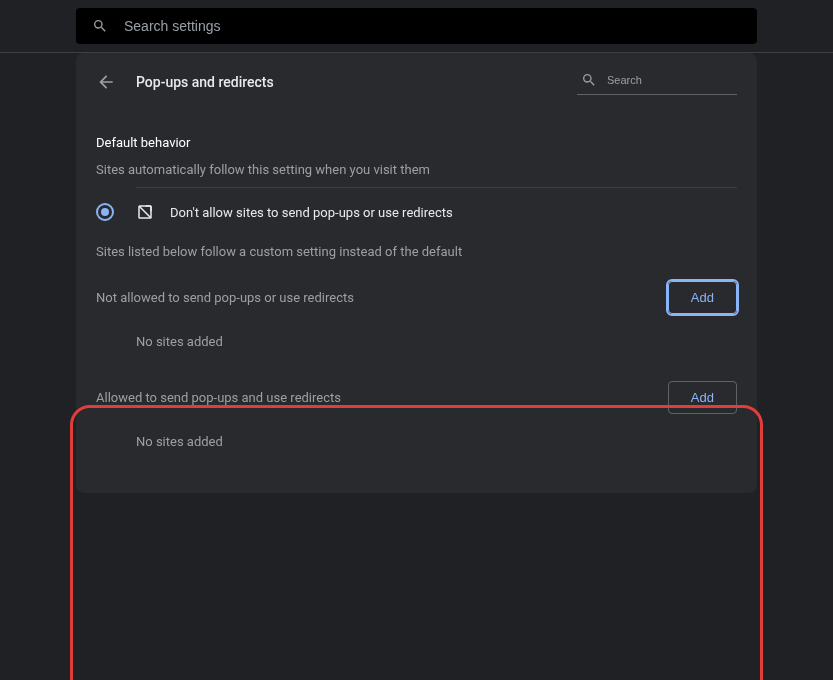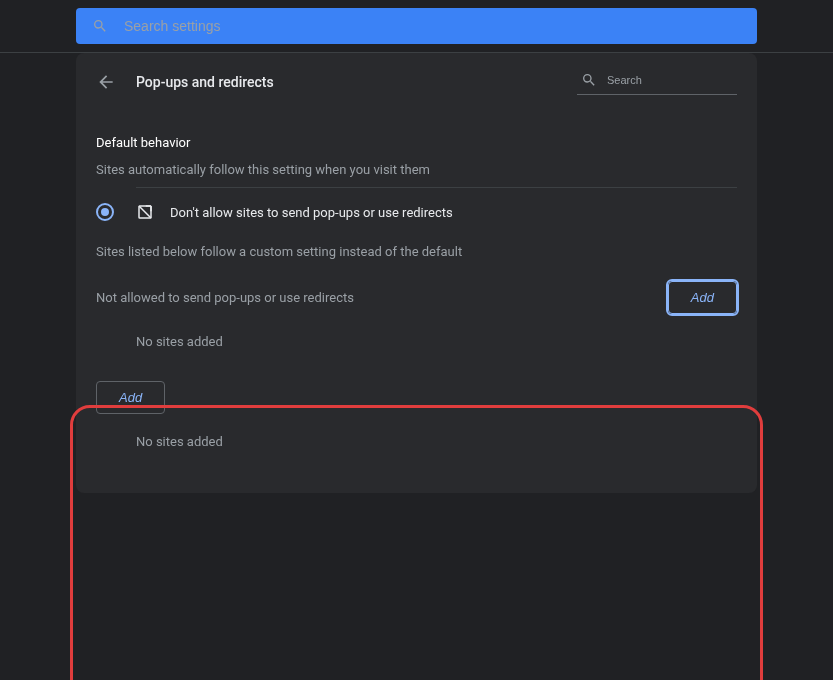--- a/index.html
+++ b/index.html
@@ -12,21 +12,21 @@
       overflow: hidden;
       font-size: 13px;
     }
     .top-search-bar {
       height: 52px;
       padding: 8px 76px;
       display: flex;
       align-items: center;
     }
     .top-search-inner {
-      background: #3b82f6;
+      background: #000000;
       border-radius: 4px;
       height: 36px;
       width: 100%;
       display: flex;
       align-items: center;
       padding: 0 16px;
       gap: 16px;
     }
     .top-search-inner input {
       background: transparent;
@@ -140,21 +140,20 @@
     .custom-label { color: #9aa0a6; }
     .add-btn {
       background: transparent;
       border: 1px solid #5f6368;
       border-radius: 4px;
       color: #8ab4f8;
       padding: 8px 22px;
       font-size: 13px;
       cursor: pointer;
       font-weight: 500;
-      font-style: italic;
     }
     .add-btn.highlighted {
       outline: 2px solid #8ab4f8;
       outline-offset: 0;
       border-color: #8ab4f8;
     }
     .no-sites {
       color: #9aa0a6;
       padding: 20px 20px 20px 60px;
     }
@@ -228,18 +227,19 @@
 
   <div class="section-sub">Sites listed below follow a custom setting instead of the default</div>
 
   <div class="custom-row">
     <span class="custom-label">Not allowed to send pop-ups or use redirects</span>
     <button class="add-btn highlighted">Add</button>
   </div>
   <div class="no-sites">No sites added</div>
 
   <div class="custom-row">
+    <span class="custom-label">Allowed to send pop-ups and use redirects</span>
     <button class="add-btn">Add</button>
   </div>
   <div class="no-sites">No sites added</div>
 
   <div class="highlight-border"></div>
 </div>
 
 </body></html>

